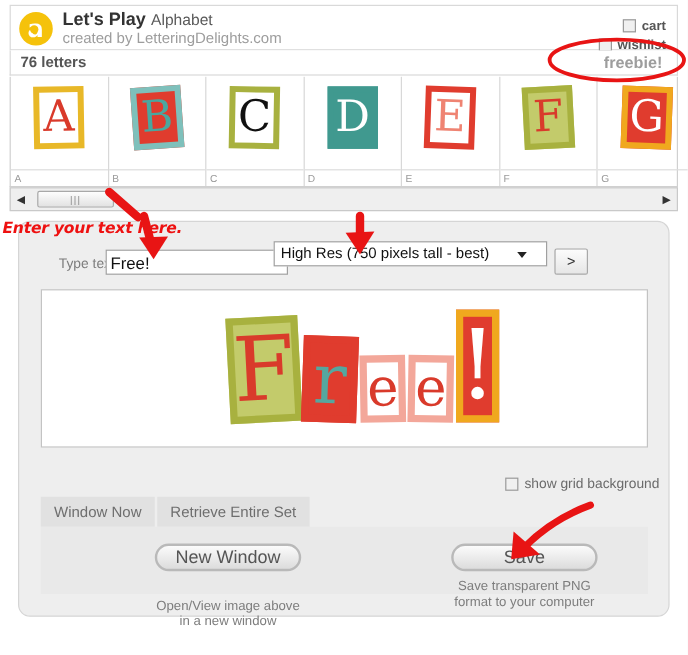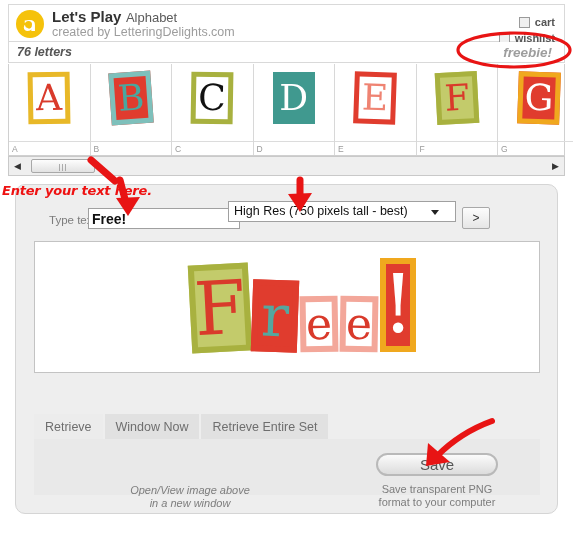--- a/index.html
+++ b/index.html
@@ -14,21 +14,21 @@
   .t-bold{font-size:15px;font-weight:bold;color:#333;}
   .t-light{font-size:13px;color:#5a5a5a;}
   .sub-line{position:absolute;left:43px;top:20px;font-size:12.5px;color:#9d9d9d;white-space:nowrap;}
 
   .chk-row{position:absolute;right:9px;font-size:11px;color:#555;white-space:nowrap;font-weight:bold;}
   .chk-cart{top:11px;}
   .chk-wish{top:27px;}
   .mini-chk{display:inline-block;width:11px;height:11px;border:1px solid #9a9a9a;background:#f0f0f0;vertical-align:-2px;margin-right:5px;box-sizing:border-box;}
 
   
-  #countbar{position:absolute;left:8px;top:42px;width:557px;height:21px;border:1px solid #d9d9d9;border-top:none;background:#fff;box-sizing:border-box;font-style:italic;}
+  #countbar{position:absolute;left:8px;top:42px;width:557px;height:21px;border:1px solid #d9d9d9;border-top:none;background:#fff;box-sizing:border-box;}
   #countbar .cnt{position:absolute;left:8px;top:3px;font-size:12.5px;font-weight:bold;color:#555;}
   #countbar .free{position:absolute;right:12px;top:3px;font-size:13.5px;font-weight:bold;color:#9d9d9d;}
 
   
   #tilestrip{position:absolute;left:8px;top:64px;width:557px;height:92px;border:1px solid #d0d0d0;border-top:none;background:#fff;box-sizing:border-box;display:flex;}
   .tile{flex:0 0 81.5px;border-right:1px solid #d8d8d8;position:relative;height:100%;box-sizing:border-box;}
   .tile:last-child{border-right:none;}
   .glyphbox{position:absolute;left:50%;top:8px;transform:translateX(-50%);width:42px;height:52px;display:flex;align-items:center;justify-content:center;font-family:"DejaVu Serif",serif;font-size:36px;line-height:1;box-sizing:border-box;}
   .tlabel{position:absolute;left:3px;bottom:1px;font-size:8.5px;color:#9a9a9a;}
   .tile .sep{position:absolute;left:0;right:0;bottom:13px;height:1px;background:#dcdcdc;}
@@ -39,21 +39,21 @@
   #scroll .arrL{left:0;}
   #scroll .arrR{right:0;}
   #scroll .thumb{position:absolute;left:22px;top:2px;width:64px;height:14px;background:linear-gradient(#fdfdfd,#e2e2e2);border:1px solid #a8a8a8;border-radius:2px;box-sizing:border-box;display:flex;align-items:center;justify-content:center;}
   #scroll .thumb .grip{font-size:8px;letter-spacing:1px;color:#8a8a8a;}
 
   
   #panel{position:absolute;left:15px;top:184px;width:543px;height:330px;background:#eeeeee;border:1px solid #d5d5d5;border-radius:10px;box-sizing:border-box;}
 
   
   #typelabel{position:absolute;left:33px;top:29px;font-size:11.5px;color:#7c7c7c;}
-  #textinput{position:absolute;left:72px;top:23px;width:152px;height:21px;border:1px solid #a0a0a0;background:#fff;font-size:14px;font-family:"Liberation Sans",sans-serif;color:#111;padding:0 3px;box-sizing:border-box;font-weight:bold;}
+  #textinput{position:absolute;left:72px;top:23px;width:152px;height:21px;border:1px solid #a0a0a0;background:#fff;font-size:14px;font-family:"Liberation Sans",sans-serif;color:#111;padding:0 3px;box-sizing:border-box;}
   #reselect{position:absolute;left:212px;top:16px;width:228px;height:21px;border:1px solid #a0a0a0;background:#fff;font-size:12.5px;color:#111;box-sizing:border-box;padding-left:5px;line-height:19px;}
   #reselect .caret{position:absolute;right:16px;top:8px;width:0;height:0;border-left:4px solid transparent;border-right:4px solid transparent;border-top:5px solid #222;}
   #gobtn{position:absolute;left:446px;top:22px;width:28px;height:22px;background:linear-gradient(#fcfcfc,#e6e6e6);border:1px solid #a8a8a8;border-radius:2px;font-size:12px;color:#333;text-align:center;line-height:20px;box-sizing:border-box;}
 
   
   #preview{position:absolute;left:18px;top:56px;width:506px;height:132px;background:#fff;border:1px solid #c3c3c3;box-sizing:border-box;}
   #word{position:absolute;left:155px;top:20px;display:flex;align-items:flex-end;height:90px;}
   .wl{position:relative;display:flex;align-items:center;justify-content:center;font-family:"DejaVu Serif",serif;line-height:1;box-sizing:border-box;}
 
   
@@ -63,21 +63,21 @@
   #tabs{position:absolute;left:18px;top:229px;display:flex;}
   .tab{height:25px;padding:0 11px;display:flex;align-items:center;font-size:12.5px;color:#6e6e6e;background:#e1e1e1;margin-right:2px;}
   .tab.active{background:#ececec;color:#6e6e6e;}
 
   
   #actionbar{position:absolute;left:18px;top:254px;width:506px;height:56px;background:#e9e9e9;}
   .capsule{position:absolute;width:122px;height:23px;border-radius:12px;background:linear-gradient(#fbfbfb,#dcdcdc);border:2px solid #b9b9b9;display:flex;align-items:center;justify-content:center;font-size:15px;color:#555;box-sizing:border-box;}
   #newwin{left:95px;top:14px;}
   #savebtn{left:342px;top:14px;}
   .caption{position:absolute;text-align:center;font-size:11px;color:#7d7d7d;line-height:13px;width:220px;}
-  #cap1{left:46px;top:45px;font-style:italic;}
+  #cap1{left:46px;top:60px;}
   #cap2{left:293px;top:44px;}
 
   
   .anno{position:absolute;pointer-events:none;}
   #annoText{left:2px;top:183px;font-family:"DejaVu Sans",sans-serif;font-size:13px;font-weight:bold;color:#ee1111;font-style:italic;letter-spacing:-.2px;}
 </style>
 </head>
 <body>
 
 <div id="header">
@@ -165,28 +165,31 @@
   <div id="preview">
     <div id="word">
         <div class="wl" style="width: 60px; height: 88px; background: rgb(195, 203, 107); color: rgb(217, 58, 43); border: 6px solid rgb(168, 177, 63); transform: rotate(-3deg); font-size: 74px; margin-right: 2px;">F</div>
         <div class="wl" style="width: 46px; height: 72px; background: rgb(224, 60, 46); color: rgb(85, 167, 159); border: 6px solid rgb(224, 60, 46); transform: rotate(2deg); font-size: 58px; margin-right: 2px;">r</div>
         <div class="wl" style="width: 38px; height: 56px; background: rgb(255, 255, 255); color: rgb(217, 58, 43); border: 6px solid rgb(243, 167, 154); transform: rotate(-1deg); font-size: 44px; margin-right: 2px;">e</div>
         <div class="wl" style="width: 38px; height: 56px; background: rgb(255, 255, 255); color: rgb(217, 58, 43); border: 6px solid rgb(243, 167, 154); transform: rotate(1deg); font-size: 44px; margin-right: 2px;">e</div>
         <div class="wl" style="width: 36px; height: 94px; background: rgb(224, 60, 46); color: rgb(255, 255, 255); border: 6px solid rgb(240, 168, 30); transform: rotate(0deg); font-size: 80px; margin-right: 2px;">!</div>
       </div>
   </div>
 
+  <div id="gridchk">
+    <span class="mini-chk"></span><span>show grid background</span>
+  </div>
 
   <div id="tabs">
-      <div class="tab active">Retrieve</div>
       <div class="tab">Window Now</div>
       <div class="tab">Retrieve Entire Set</div>
     </div>
 
   <div id="actionbar">
+    <div class="capsule" id="newwin">New Window</div>
     <div class="capsule" id="savebtn">Save</div>
     <div class="caption" id="cap1">Open/View image above<br>in a new window</div>
     <div class="caption" id="cap2">Save transparent PNG<br>format to your computer</div>
   </div>
 </div>
 
 <div class="anno" id="annoText">Enter your text here.</div>
 
 <svg class="anno" style="left:0;top:0;" width="573" height="546">
 

